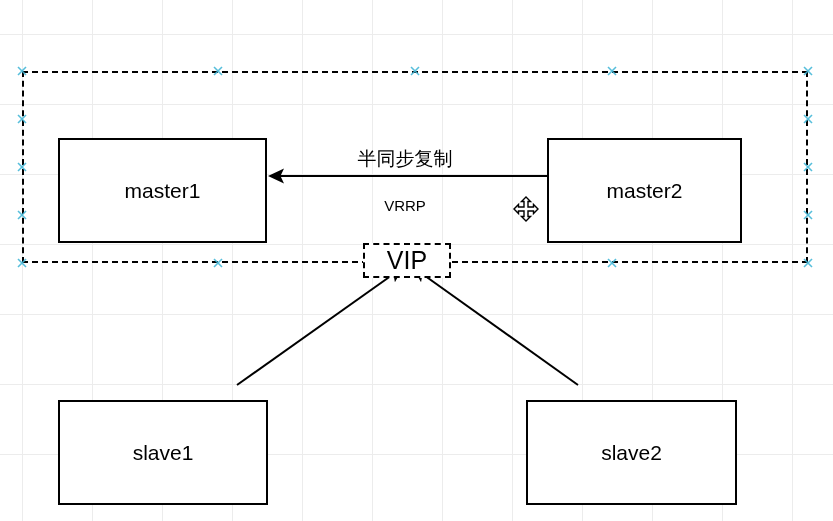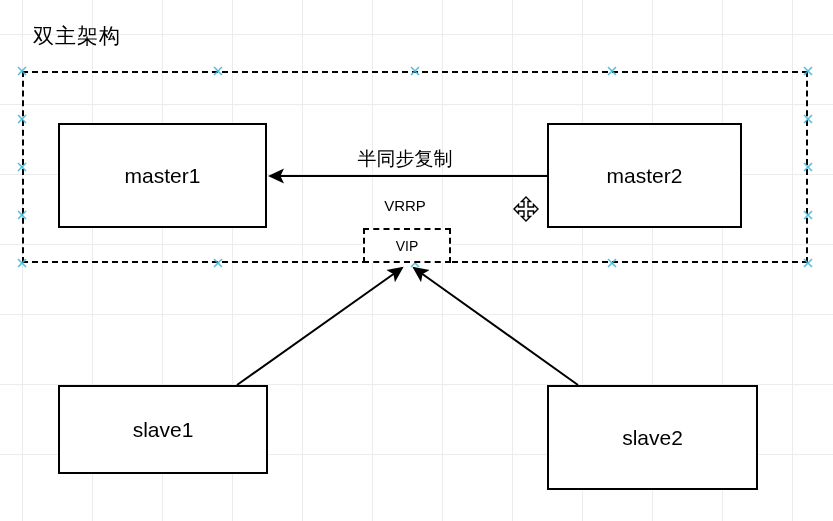--- a/index.html
+++ b/index.html
@@ -25,44 +25,44 @@
     border:2px dashed #000;
     box-sizing:border-box;
   }
   .node{
     position:absolute;
     background:#ffffff;
     border:2px solid #000;
     box-sizing:border-box;
     display:flex;align-items:center;justify-content:center;
     font-size:21px;
+    margin-top:15px;
   }
   .node-master1{left:58px;top:123px;width:209px;height:105px;}
   .node-master2{left:547px;top:123px;width:195px;height:105px;}
-  .node-slave1{left:58px;top:385px;width:210px;height:89px;text-align:center;}
-  .node-slave2{left:547px;top:385px;width:211px;height:105px;}
+  .node-slave1{left:58px;top:385px;width:210px;height:105px;text-align:center;}
+  .node-slave2{left:526px;top:385px;width:211px;height:105px;}
   .node-vip{
     left:363px;top:228px;width:88px;height:35px;
     border:2px dashed #000;
-    font-size:14px;
+    font-size:25px;
   }
   .edge-label{
     position:absolute;text-align:center;
   }
   .label-replication{left:340px;top:146px;width:130px;font-size:19px;}
   .label-vrrp{left:355px;top:197px;width:100px;font-size:15px;}
   .overlay{position:absolute;left:0;top:0;pointer-events:none;}
   .overlay .hit{pointer-events:all;}
 </style>
 </head>
 <body>
 
 <div class="canvas">
 
-  <div class="title">双主架构</div>
 
   <div class="selection-rect"></div>
 
   <svg class="overlay" width="833" height="521" viewBox="0 0 833 521">
     <defs>
       <marker id="arrowhead" markerUnits="userSpaceOnUse" markerWidth="18" markerHeight="18" refX="14" refY="8" orient="auto">
         <path d="M0,0.5 L16,8 L0,15.5 L3.5,8 Z" fill="#000"></path>
       </marker>
       <g id="cpx" stroke="#45b8d8" stroke-width="1.6" opacity="0.9">
         <line x1="-4" y1="-4" x2="4" y2="4"></line>

